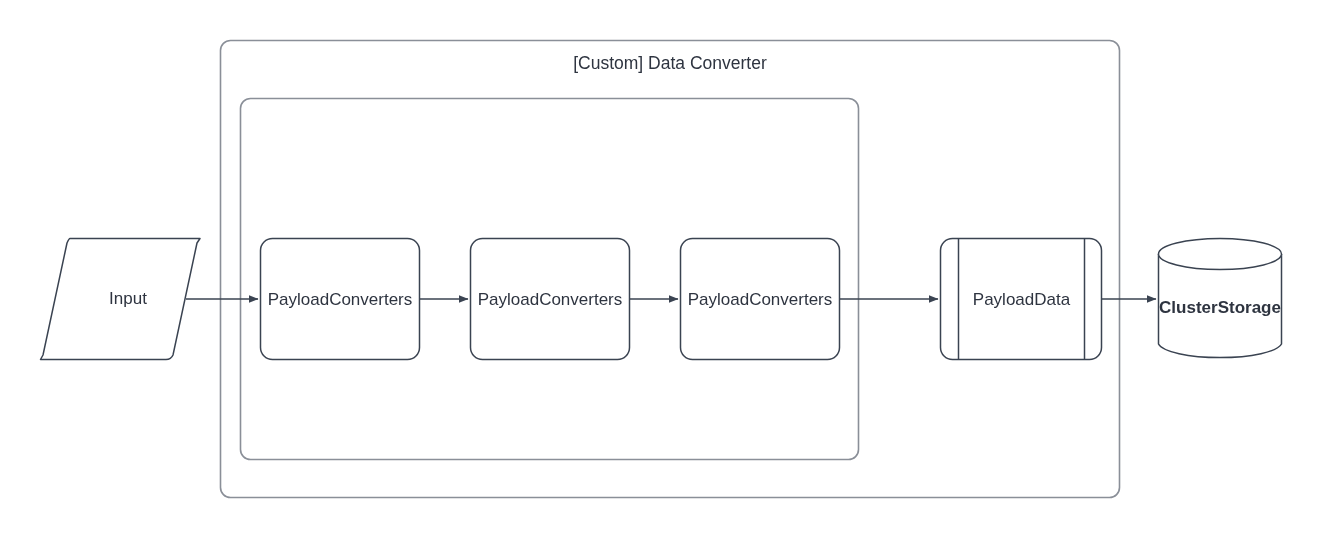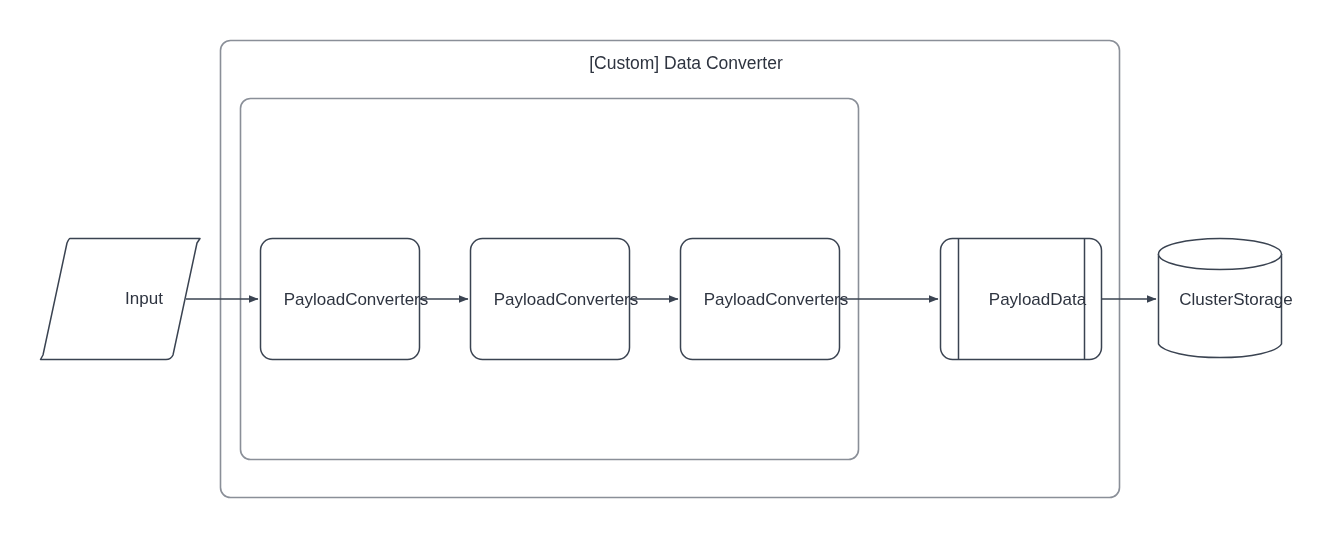--- a/index.html
+++ b/index.html
@@ -27,21 +27,20 @@
   }
   .shape-label,
   .group-label {
     position: absolute;
     color: #2E3440;
     font-size: 17px;
     line-height: 23px;
     text-align: center;
     white-space: pre;
     pointer-events: none;
-    margin-left: 16px;
   }
   .group-label {
     font-size: 17.5px;
   }
   .label-centered {
     display: flex;
     align-items: center;
     justify-content: center;
   }
   
@@ -83,23 +82,24 @@
     height: 46px;
   }
   #label-codec {
     left: 958px;
     top: 276px;
     width: 127px;
     height: 46px;
   }
   #label-storage {
     left: 1158px;
-    top: 276px;
+    top: 284px;
     width: 124px;
     height: 46px;
+    font-weight: bold;
   }
   .label-multiline {
     display: flex;
     align-items: center;
     justify-content: center;
   }
 </style>
 </head>
 <body>
 

